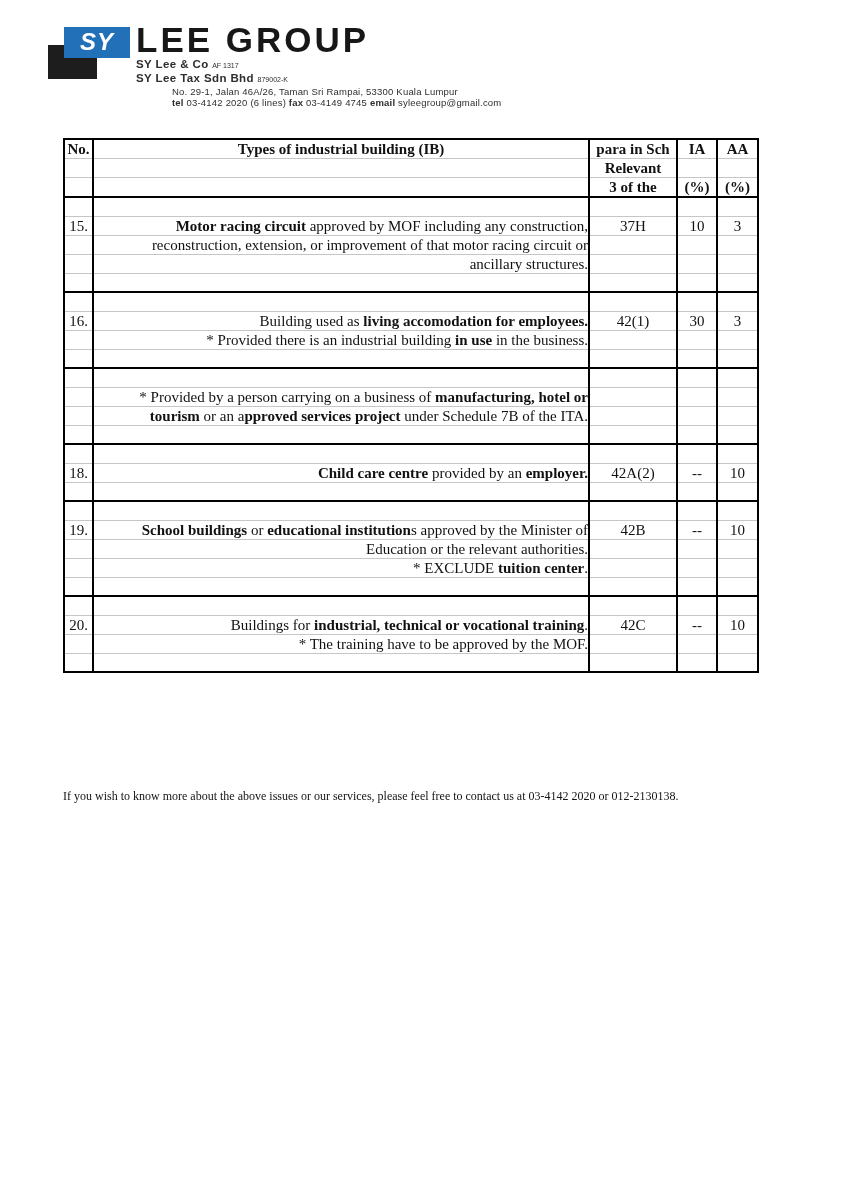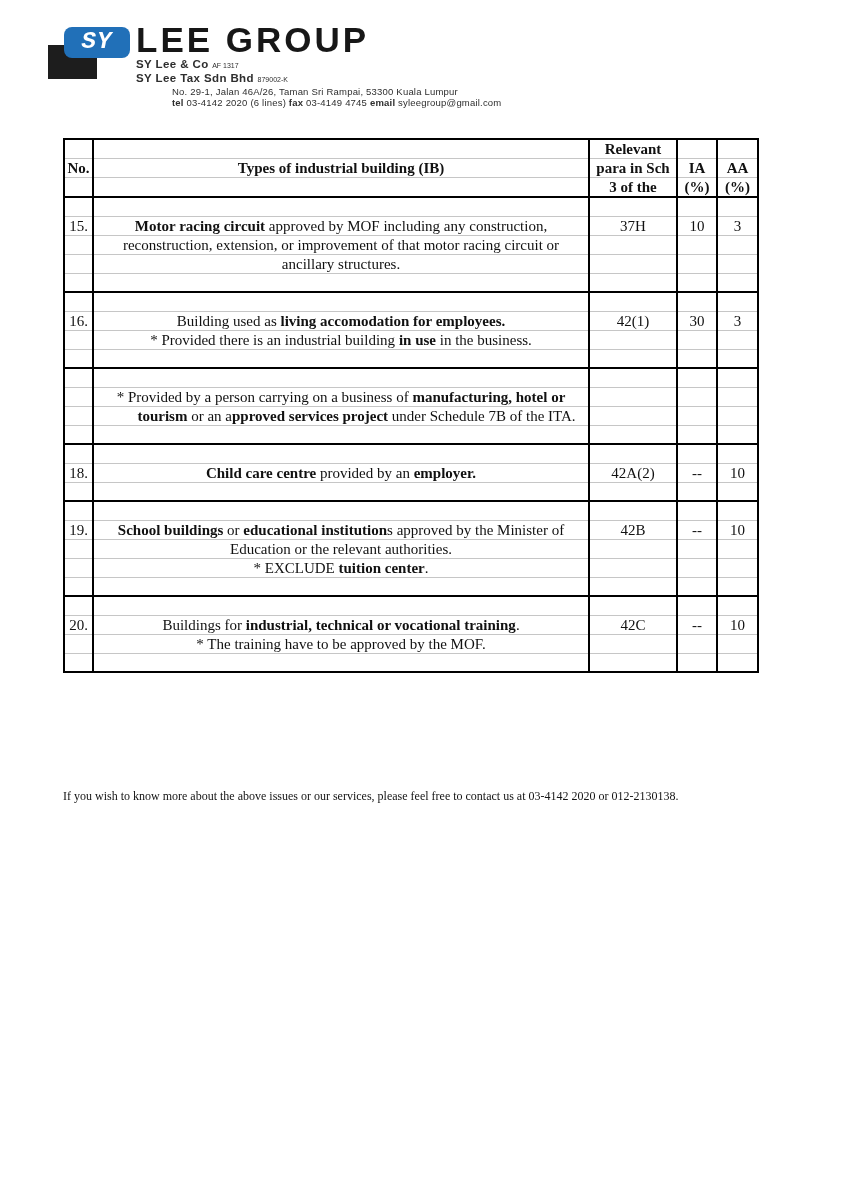--- a/index.html
+++ b/index.html
@@ -10,22 +10,22 @@
     color:#111;
   }
   .page { position:relative; width:844px; height:1193px; background:#ffffff; overflow:hidden; }
 
   
   .letterhead { position:absolute; left:48px; top:16px; width:520px; height:100px; }
   .logo-black { position:absolute; left:0; top:29px; width:49px; height:34px; background:#1d1d1d; }
   .logo-blue {
     position:absolute; left:16px; top:11px; width:66px; height:31px;
     background:#2170b8; color:#ffffff; text-align:center;
-    font-family:Liberation Mono, monospace; font-weight:bold; font-style:italic;
-    font-size:24px; line-height:29px; letter-spacing:1px;border-radius:8px;
+    font-family:Liberation Sans, sans-serif; font-weight:bold; font-style:italic;
+    font-size:24px; line-height:29px; letter-spacing:1px;
   }
   .brand {
     position:absolute; left:88px; top:9px;
     font-family:"Liberation Sans", sans-serif; font-weight:bold;
     font-size:35px; line-height:29px; letter-spacing:3px; color:#171717;
   }
   .lh-lines { position:absolute; left:88px; top:42px; font-family:"Liberation Sans", sans-serif; color:#2e2e2e; white-space:nowrap; }
   .lh-co   { font-weight:bold; font-size:11.5px; line-height:12px; letter-spacing:0.4px; }
   .lh-reg  { font-weight:normal; font-size:7px; letter-spacing:0; }
   .lh-addr { font-size:9.5px; line-height:11px; letter-spacing:0.2px;padding-left:36px; }
@@ -41,21 +41,21 @@
   .ib-table td {
     height:19px; padding:0;
     border-left:2px solid #000;
     border-bottom:1px solid #c6c6c6;
     font-size:15px; line-height:18px;
     vertical-align:middle; overflow:hidden; white-space:nowrap;
   }
   .ib-table td:first-child { border-left:none; }
   .ib-table tr.block-end td { border-bottom:2px solid #000; }
   .c-no   { text-align:center; }
-  .c-desc { text-align:center; padding-left:5px; }
+  .c-desc { text-align:right; padding-left:5px; }
   .c-para, .c-ia, .c-aa { text-align:center; }
   .hdr { font-weight:bold; }
   .center { text-align:center; padding-left:0; }
   .b { font-weight:bold; }
   td.indent { padding-left:31px; }
 
   
   .footer-note {
     position:absolute; left:63px; top:786px; width:702px;
     font-size:12px; line-height:20.5px; text-align:justify; color:#131313;
@@ -83,32 +83,32 @@
   <table class="ib-table">
     <colgroup>
       <col style="width:29px">
         <col style="width:496px">
         <col style="width:88px">
         <col style="width:40px">
         <col style="width:41px">
     </colgroup>
     <thead>
       <tr>
+        <td class="c-no hdr">No.</td>
+        <td class="c-desc hdr center">Types of industrial building (IB)</td>
+        <td class="c-para hdr">para in Sch</td>
+        <td class="c-ia hdr">IA</td>
+        <td class="c-aa hdr">AA</td>
+      </tr>
+      <tr>
         <td class="c-no"></td>
         <td class="c-desc"></td>
         <td class="c-para hdr">Relevant</td>
         <td class="c-ia"></td>
         <td class="c-aa"></td>
-      </tr>
-      <tr>
-        <td class="c-no hdr">No.</td>
-        <td class="c-desc hdr center">Types of industrial building (IB)</td>
-        <td class="c-para hdr">para in Sch</td>
-        <td class="c-ia hdr">IA</td>
-        <td class="c-aa hdr">AA</td>
       </tr>
       <tr class="block-end">
         <td class="c-no"></td>
         <td class="c-desc"></td>
         <td class="c-para hdr">3 of the</td>
         <td class="c-ia hdr">(%)</td>
         <td class="c-aa hdr">(%)</td>
       </tr>
     </thead>
     <tbody id="ib-tbody">

